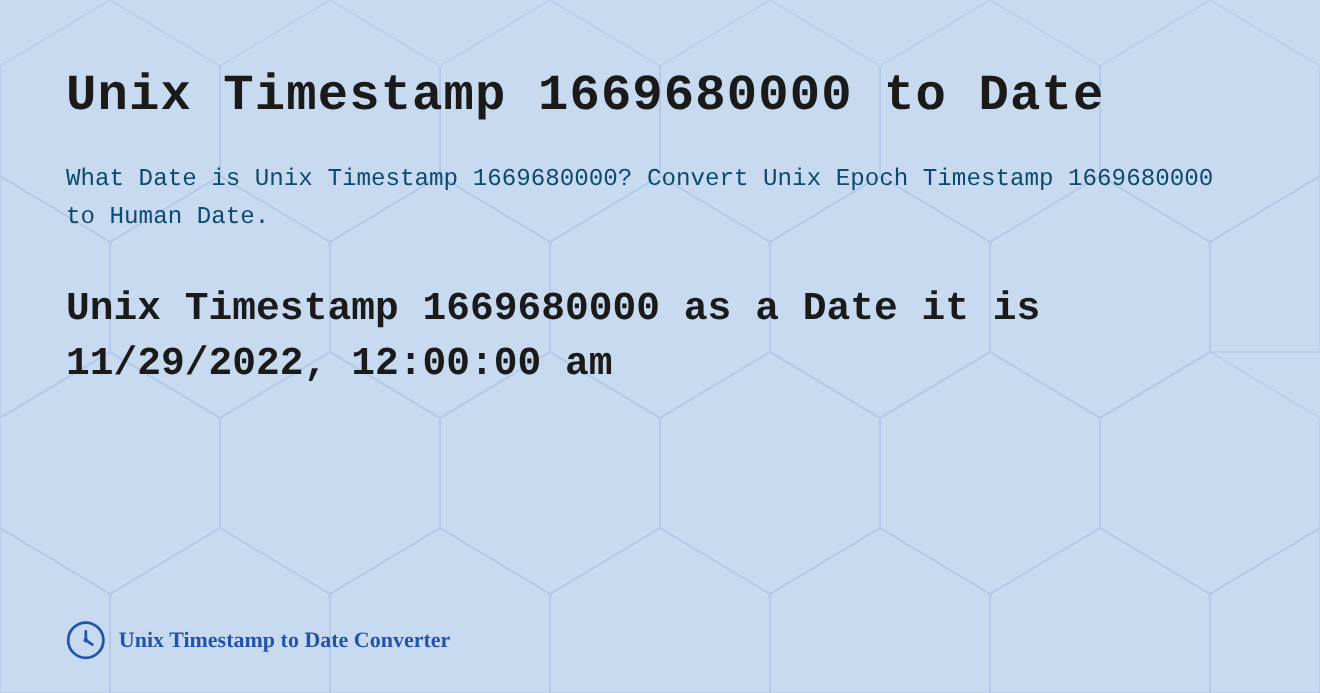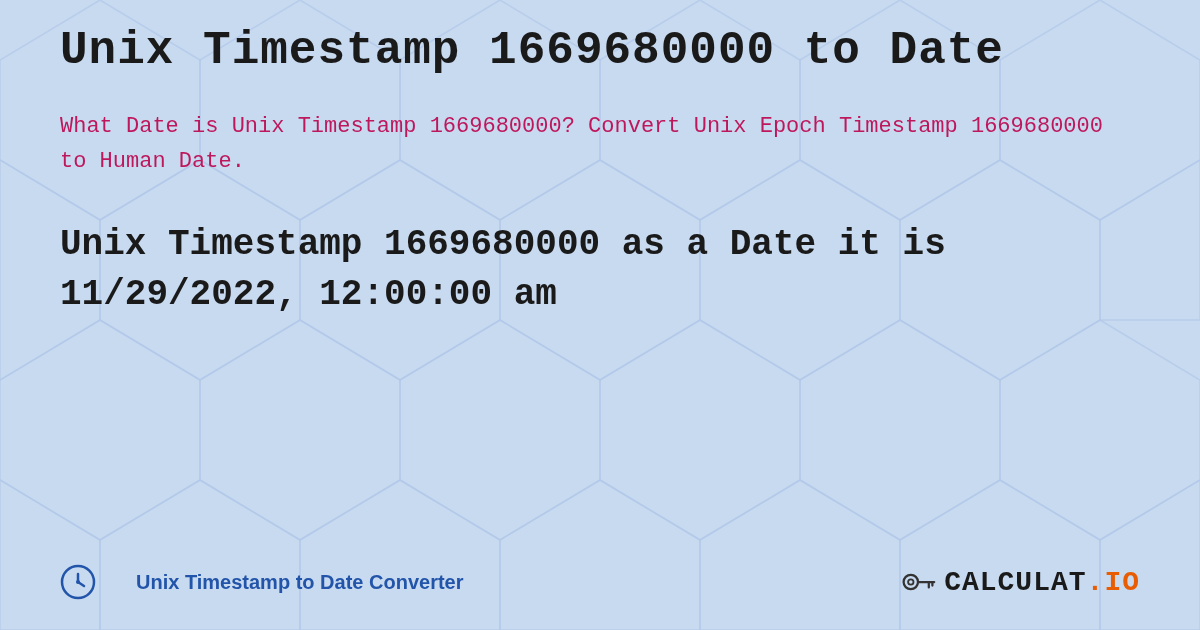--- a/index.html
+++ b/index.html
@@ -23,39 +23,39 @@
       top: 0;
       left: 0;
       width: 100%;
       height: 100%;
       z-index: 0;
     }
 
     .content {
       position: relative;
       z-index: 1;
-      padding: 24px 60px 30px 60px;
+      padding: 60px 60px 30px 60px;
       height: 100%;
       display: flex;
       flex-direction: column;
       justify-content: flex-start;
     }
 
     .main-title {
       font-size: 46px;
       font-weight: 900;
       color: #1a1a1a;
       letter-spacing: 1px;
       margin-bottom: 30px;
       line-height: 1.2;
     }
 
     .description {
       font-size: 22px;
-      color: #be185d;
+      color: #0c4a6e;
       line-height: 1.6;
       margin-bottom: 40px;
       font-weight: 400;
     }
 
     .result-section {
       margin-top: 10px;
     }
 
     .result-text {
@@ -82,22 +82,21 @@
     .clock-icon {
       width: 36px;
       height: 36px;
       flex-shrink: 0;
     }
 
     .footer-label {
       font-size: 20px;
       font-weight: 700;
       color: #2255aa;
-      font-family: Liberation Sans, sans-serif;
-      margin-left: 28px;
+      font-family: Liberation Serif, serif;
     }
 
     .logo-area {
       display: flex;
       align-items: center;
       gap: 8px;
     }
 
     .logo-icon {
       width: 36px;
@@ -170,26 +169,14 @@
 
       <svg class="clock-icon" viewBox="0 0 36 36" xmlns="http://www.w3.org/2000/svg">
         <circle cx="18" cy="18" r="16" fill="none" stroke="#2255aa" stroke-width="2.5"></circle>
         <line x1="18" y1="10" x2="18" y2="18" stroke="#2255aa" stroke-width="2.5" stroke-linecap="round"></line>
         <line x1="18" y1="18" x2="24" y2="22" stroke="#2255aa" stroke-width="2.5" stroke-linecap="round"></line>
         <circle cx="18" cy="18" r="2" fill="#2255aa"></circle>
       </svg>
       <span class="footer-label">Unix Timestamp to Date Converter</span>
     </div>
 
-    <div class="logo-area">
-
-      <svg class="logo-icon" viewBox="0 0 40 40" xmlns="http://www.w3.org/2000/svg">
-
-        <circle cx="12" cy="20" r="8" fill="none" stroke="#333" stroke-width="2.5"></circle>
-        <circle cx="12" cy="20" r="3" fill="none" stroke="#333" stroke-width="2"></circle>
-        <line x1="20" y1="20" x2="38" y2="20" stroke="#333" stroke-width="2.5" stroke-linecap="round"></line>
-        <line x1="32" y1="20" x2="32" y2="26" stroke="#333" stroke-width="2.5" stroke-linecap="round"></line>
-        <line x1="36" y1="20" x2="36" y2="24" stroke="#333" stroke-width="2.5" stroke-linecap="round"></line>
-      </svg>
-      <span class="logo-text">CALCULAT<span class="highlight">.IO</span></span>
-    </div>
   </div>
 </div>
 
 </body></html>

